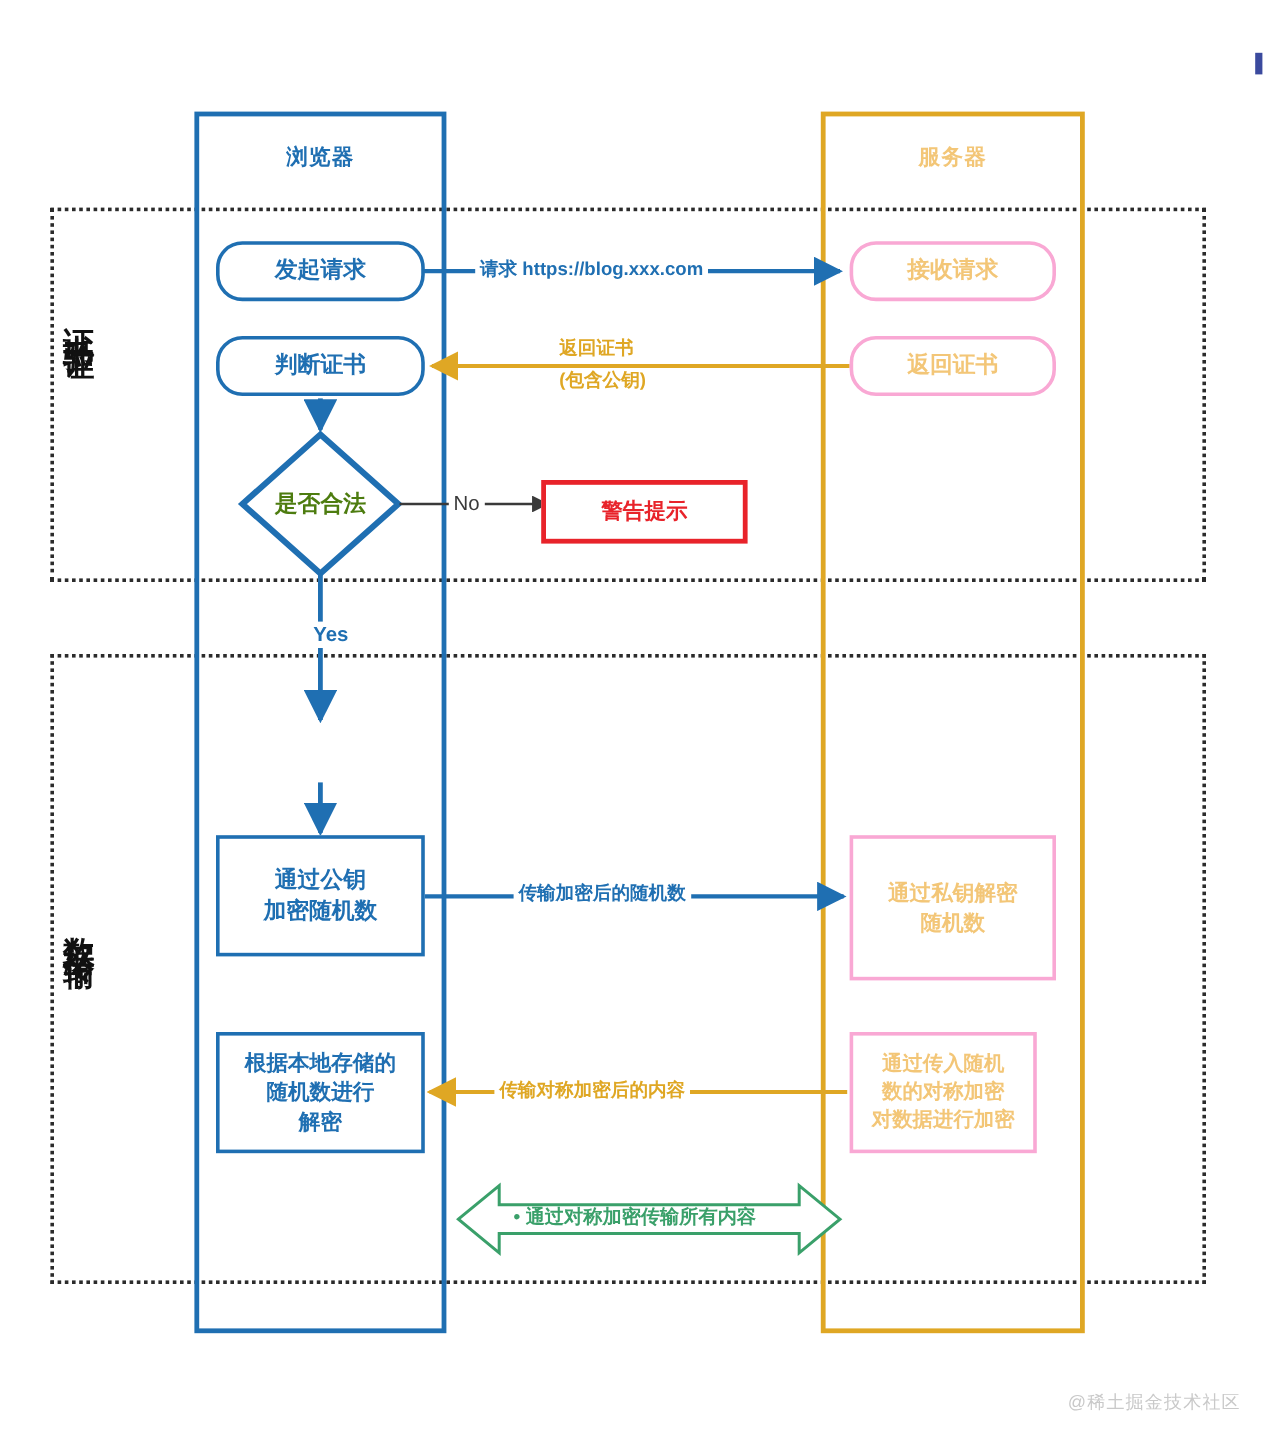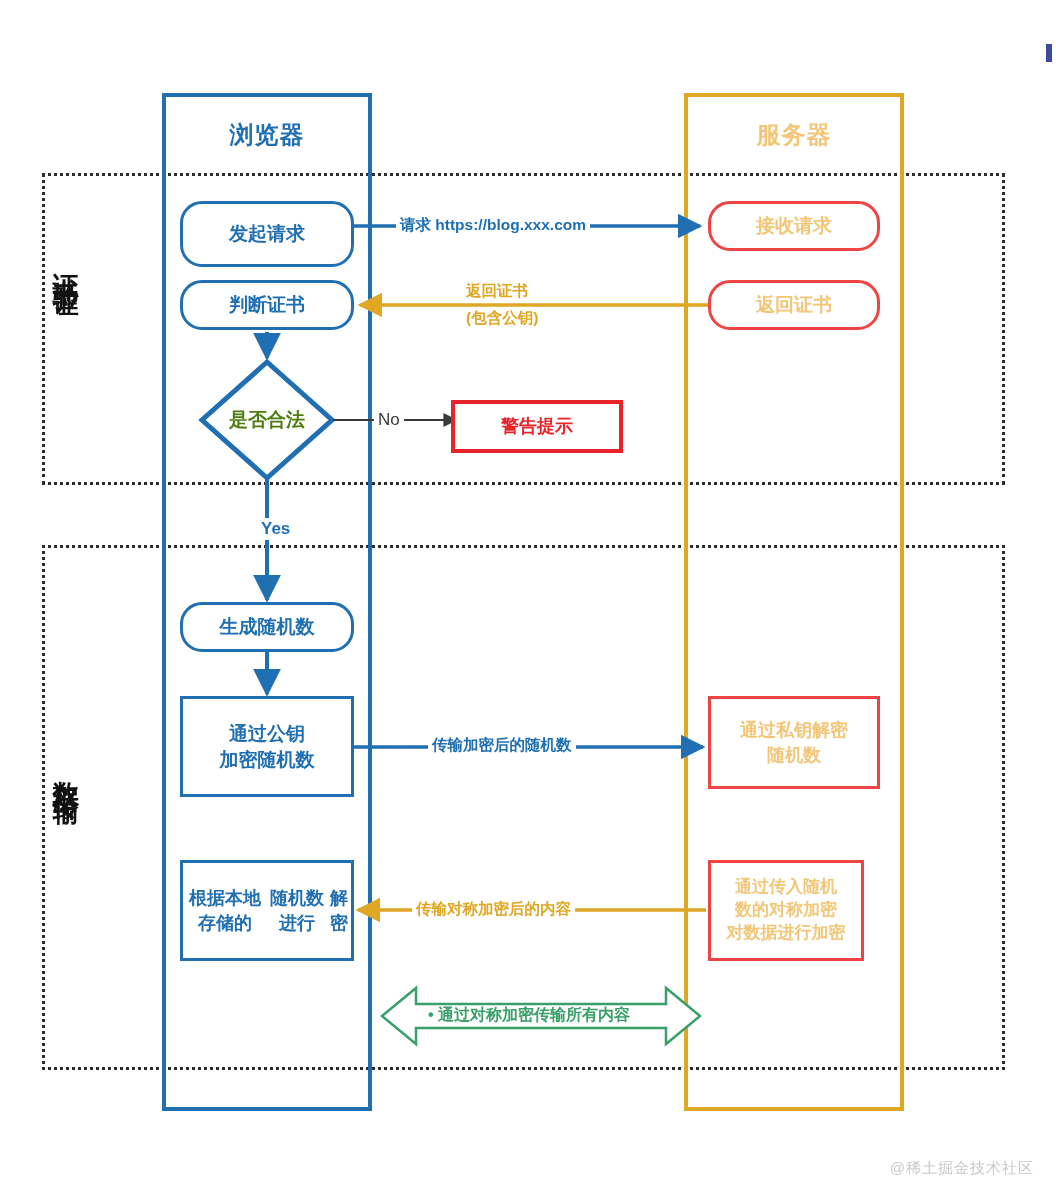--- a/index.html
+++ b/index.html
@@ -29,21 +29,21 @@
     left: 162px; top: 93px; width: 210px; height: 1018px;
   }
   .lane.server {
     border: 4px solid #dfa724;
     left: 684px; top: 93px; width: 220px; height: 1018px;
   }
   .lane-title {
     position: absolute;
     top: 22px; left: 0; right: 0;
     text-align: center;
-    font-size: 24px;
+    font-size: 18px;
     font-weight: bold;
     letter-spacing: 1px;
   }
   .lane-title.browser-t { color: #1f6fb2; }
   .lane-title.server-t  { color: #f3c677; }
 
   
   .phase {
     position: absolute;
     box-sizing: border-box;
@@ -77,21 +77,21 @@
     text-align: center;
     font-weight: bold;
     background: #ffffff;
     line-height: 1.35;
   }
   .node.blue {
     border: 3px solid #1f6fb2;
     color: #1f6fb2;
   }
   .node.yellow {
-    border: 3px solid #ef4444;
+    border: 3px solid #f9a8d4;
     color: #f3c677;
   }
   .node.red {
     border: 4px solid #e8232a;
     color: #e8232a;
   }
   .node.round { border-radius: 22px; }
   .node.rect  { border-radius: 0; }
 
   
@@ -202,48 +202,47 @@
     
     <line x1="352" y1="747" x2="703" y2="747" stroke="#1f6fb2" stroke-width="3.5" marker-end="url(#arrowBlue)"></line>
 
     
     <line x1="706" y1="910" x2="358" y2="910" stroke="#dfa724" stroke-width="3.5" marker-end="url(#arrowYellow)"></line>
 
     
     <polygon points="382,1016 416,988 416,1004 666,1004 666,988 700,1016 666,1044 666,1028 416,1028 416,1044" fill="#ffffff" stroke="#3aa06a" stroke-width="2.5"></polygon>
   </svg>
 
-  <div class="node blue round" style="left:180px; top:201px; width:174px; height:66px; font-size:19px;">发起请求</div>
+  <div class="node blue round" style="left:180px; top:201px; width:174px; height:50px; font-size:19px;">发起请求</div>
 
   <div class="node blue round" style="left:180px; top:280px; width:174px; height:50px; font-size:19px;">判断证书</div>
 
   <div class="diamond-wrap" style="left:202px; top:362px; width:130px; height:116px;">
     <div class="diamond-label">是否合法</div>
   </div>
 
   <div class="node red rect" style="left:451px; top:400px; width:172px; height:53px; font-size:18px;">警告提示</div>
 
-  <div class="node blue round" style="left:180px; top:602px; width:174px; height:50px; font-size:19px;">生成随机数</div>
 
   <div class="node blue rect" style="left:180px; top:696px; width:174px; height:101px; font-size:19px; flex-direction:column;">
     <span>通过公钥</span>
     <span>加密随机数</span>
   </div>
 
-  <div class="node blue rect" style="left:180px; top:860px; width:174px; height:101px; font-size:18px; flex-direction:row;">
+  <div class="node blue rect" style="left:180px; top:860px; width:174px; height:101px; font-size:18px; flex-direction:column;">
     <span>根据本地存储的</span>
     <span>随机数进行</span>
     <span>解密</span>
   </div>
 
   <div class="node yellow round" style="left:708px; top:201px; width:172px; height:50px; font-size:19px;">接收请求</div>
 
   <div class="node yellow round" style="left:708px; top:280px; width:172px; height:50px; font-size:19px;">返回证书</div>
 
-  <div class="node yellow rect" style="left:708px; top:696px; width:172px; height:93px; font-size:18px; flex-direction:column;">
+  <div class="node yellow rect" style="left:708px; top:696px; width:172px; height:121px; font-size:18px; flex-direction:column;">
     <span>通过私钥解密</span>
     <span>随机数</span>
   </div>
 
   <div class="node yellow rect" style="left:708px; top:860px; width:156px; height:101px; font-size:17px; flex-direction:column;">
     <span>通过传入随机</span>
     <span>数的对称加密</span>
     <span>对数据进行加密</span>
   </div>
 

